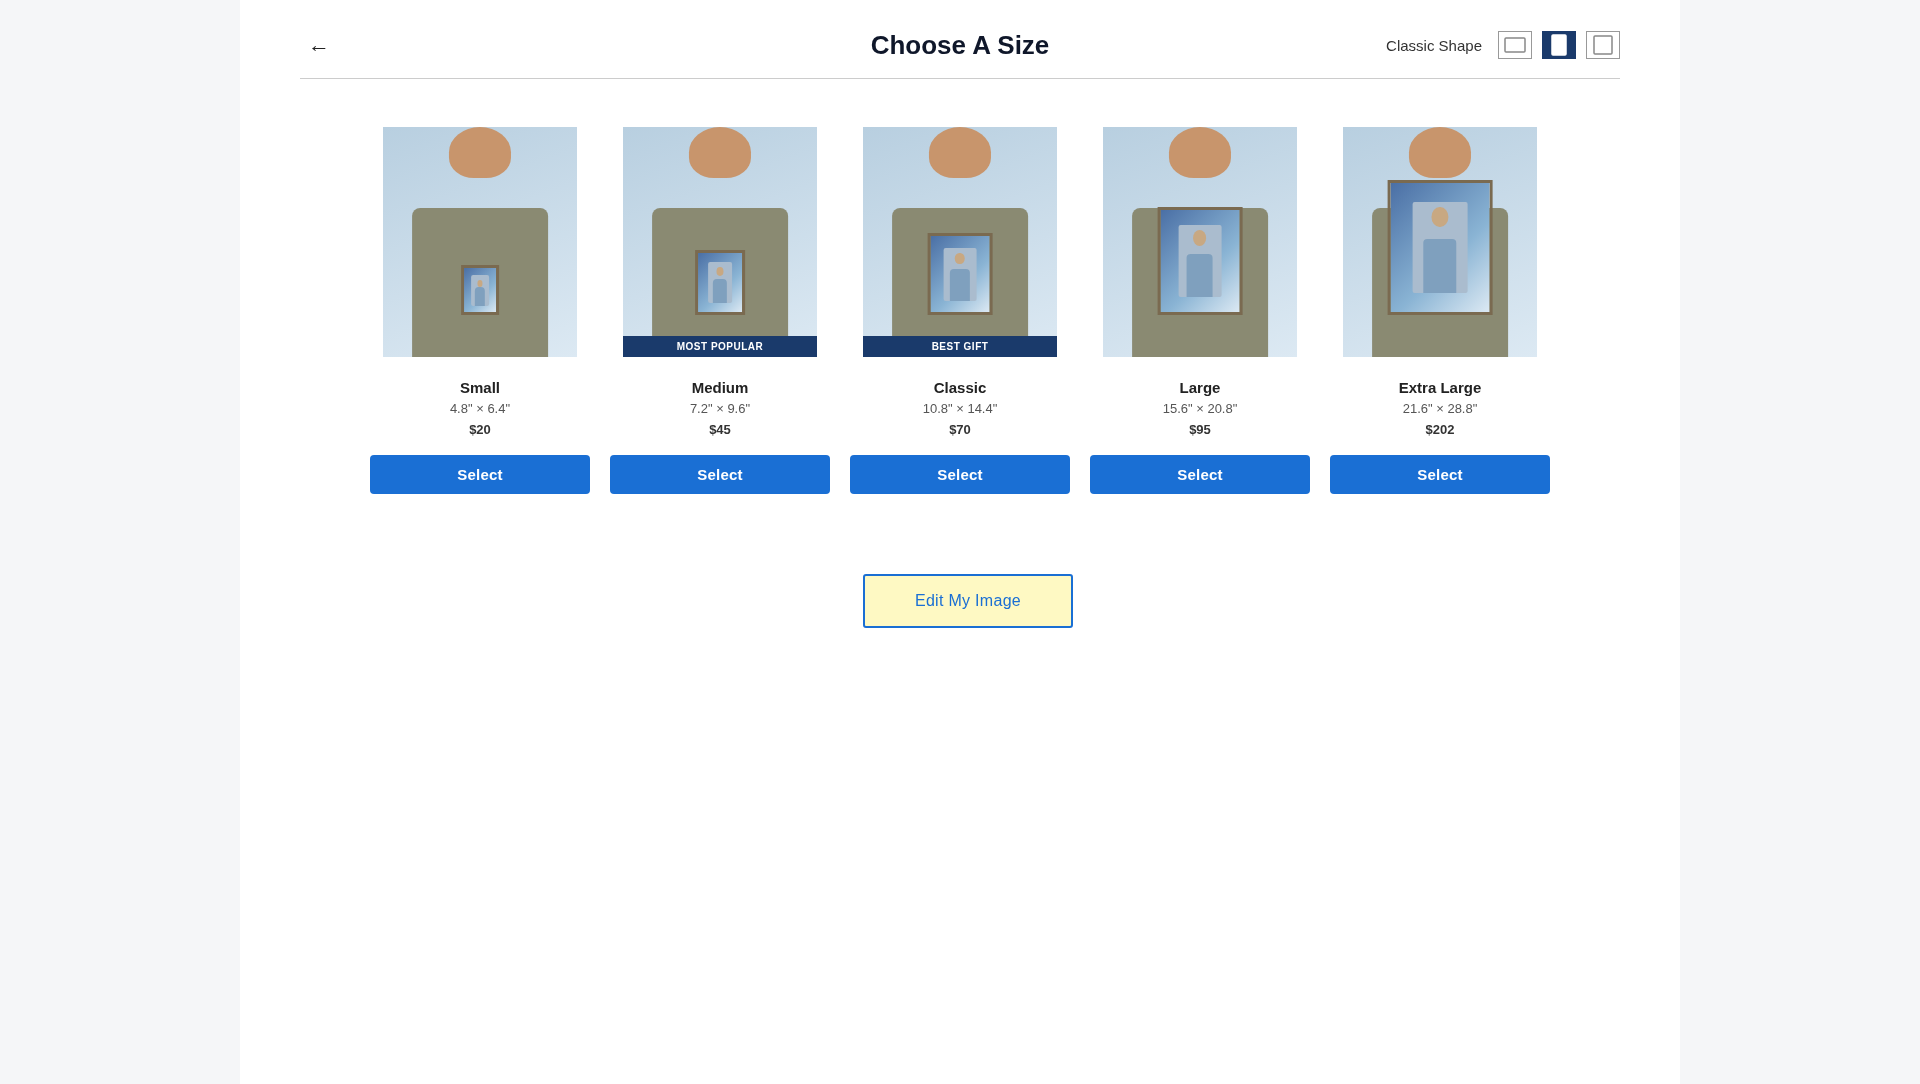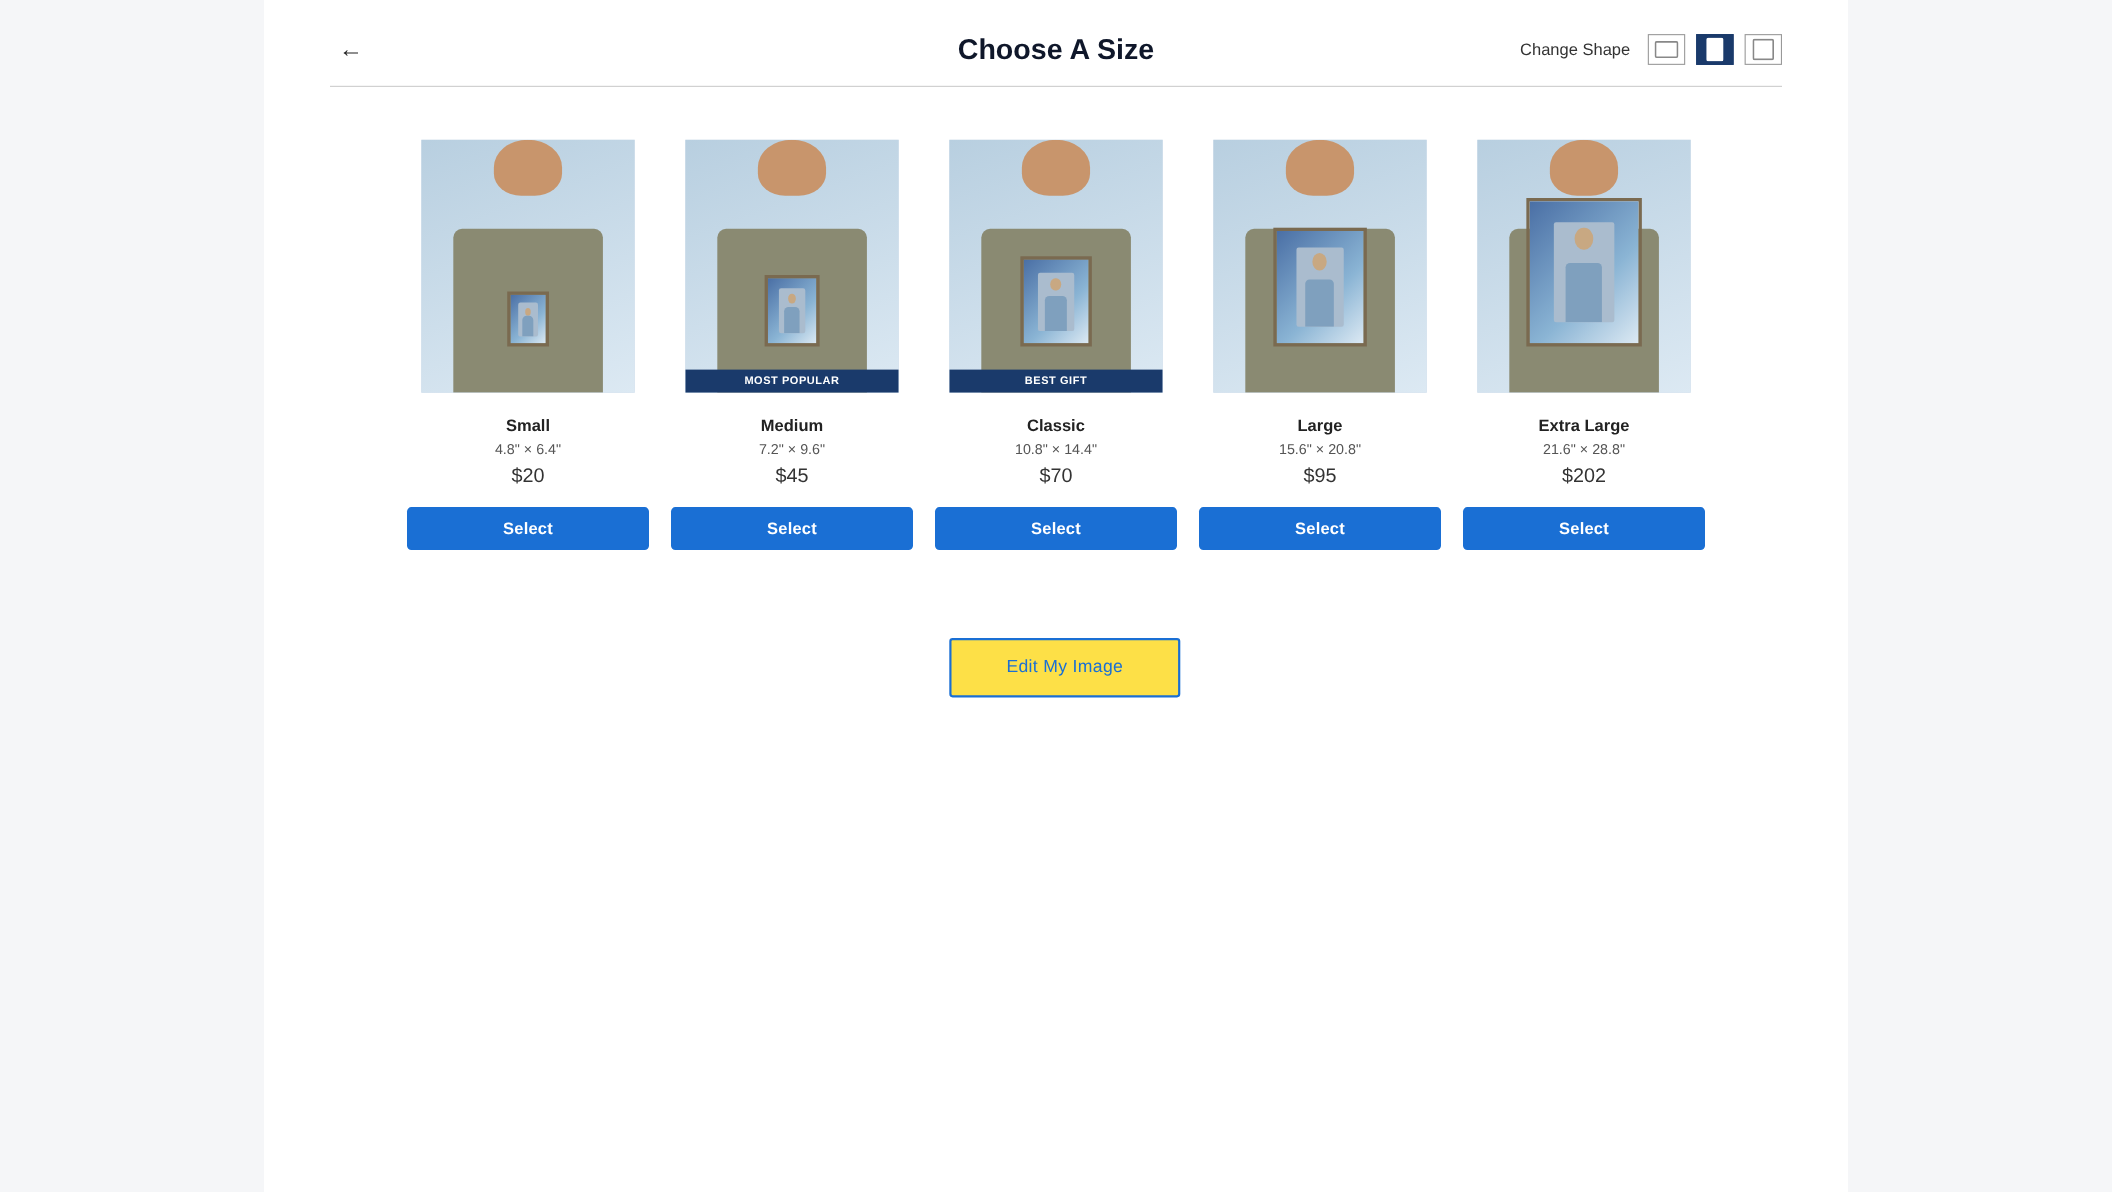--- a/index.html
+++ b/index.html
@@ -196,24 +196,24 @@
       font-weight: 700;
       margin-top: 22px;
       color: #222;
     }
     .product-dims {
       font-size: 13px;
       color: #555;
       margin-top: 5px;
     }
     .product-price {
-      font-size: 18px;
+      font-size: 13px;
       color: #333;
       margin-top: 6px;
-      font-weight: 400;
+      font-weight: 700;
     }
     .select-btn {
       margin-top: 18px;
       width: 100%;
       padding: 11px 3px;
       background: #1a6fd4;
       color: #fff;
       border: none;
       border-radius: 4px;
       font-size: 15px;
@@ -224,21 +224,21 @@
     
     .footer-area {
       display: flex;
       justify-content: center;
       margin-top: 80px;
       padding-bottom: 60px;
     }
     .edit-image-btn {
       padding: 16px 50px;
       border: 2px solid #1a6fd4;
-      background: #fde047;
+      background: #fef9c3;
       color: #1a6fd4;
       font-size: 16px;
       font-weight: 500;
       cursor: pointer;
       border-radius: 3px;
       letter-spacing: 0.3px;
       margin-left: 16px;
     }
     
     .frame-small { width: 38px; height: 50px; }
@@ -249,21 +249,21 @@
   </style>
 </head>
 <body>
 
 <div class="page-wrapper">
 
   <div class="header">
     <button class="back-btn">←</button>
     <span class="page-title">Choose A Size</span>
     <div class="header-right">
-      <span class="change-shape-label">Change Shape</span>
+      <span class="change-shape-label">Classic Shape</span>
 
       <button class="shape-btn" title="Landscape">
         <svg width="22" height="16" viewBox="0 0 22 16">
           <rect x="1" y="1" width="20" height="14" rx="1" fill="none" stroke="#888" stroke-width="1.5"></rect>
         </svg>
       </button>
 
       <button class="shape-btn active" title="Portrait">
         <svg width="16" height="22" viewBox="0 0 16 22">
           <rect x="1" y="1" width="14" height="20" rx="1" fill="#fff" stroke="#fff" stroke-width="1.5"></rect>

